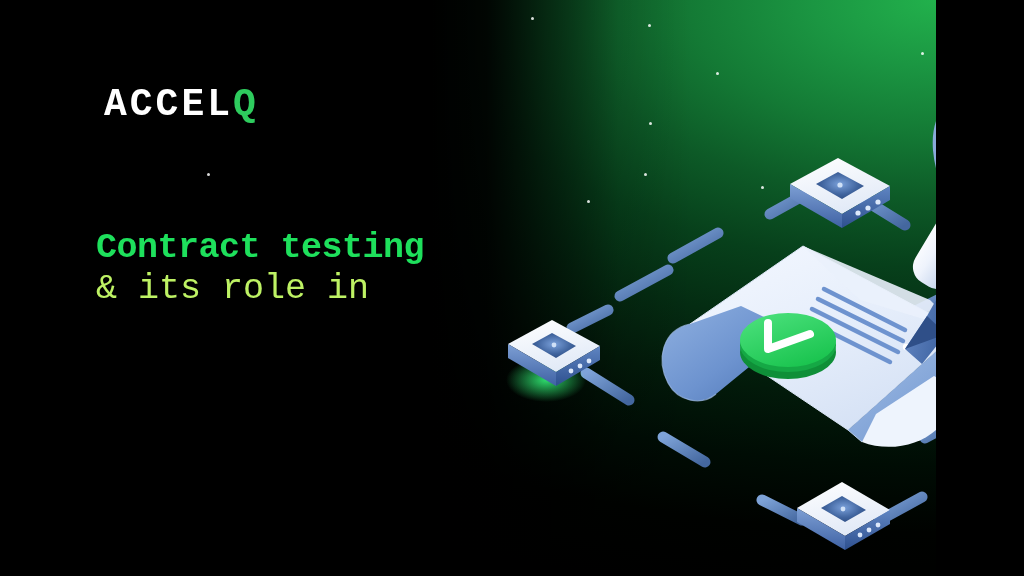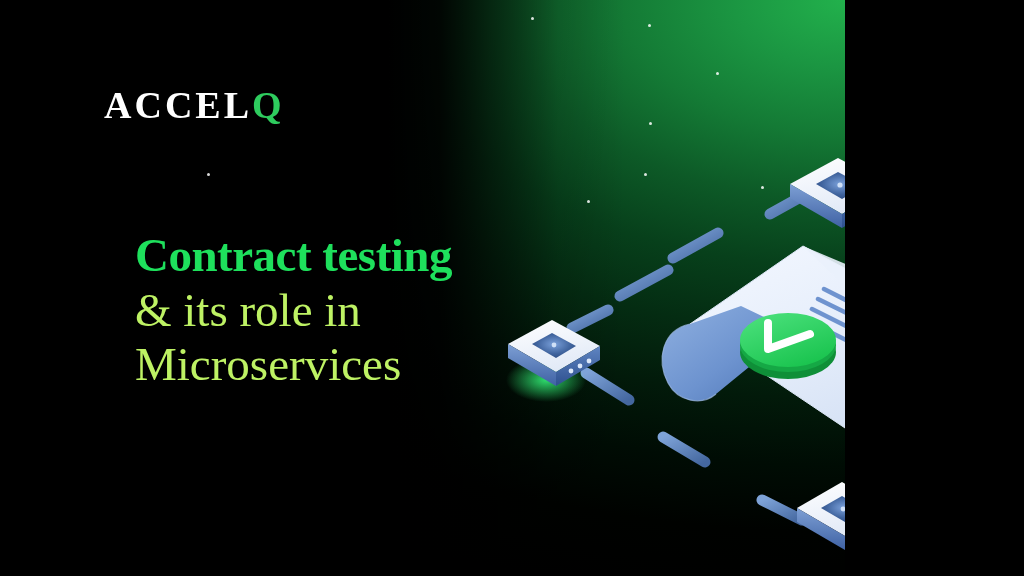--- a/index.html
+++ b/index.html
@@ -1,23 +1,23 @@
 <!DOCTYPE html>
 <html><head>
 <meta charset="utf-8">
 <style>
   * { margin:0; padding:0; box-sizing:border-box; }
   html,body{ background:#000; }
 
   .canvas{
     position:relative;
-    width:845px; height:576px;
+    width:936px; height:576px;
     background:#000000;
     overflow:hidden;
-    font-family:Liberation Serif, serif;
+    font-family:Liberation Mono, monospace;
   }
 
   
   .bg-glow{
     position:absolute; inset:0;
     background:
       radial-gradient(120% 105% at 100% 0%,
         #22b14c 0%,
         #1b9642 11%,
         #147a35 22%,
@@ -57,24 +57,23 @@
     white-space:nowrap;
   }
   .logo .q{ color:#2ecc5e; }
 
   .headline{
     position:absolute;
     left:96px; top:228px;
     width:470px;
   }
   .headline .line{
-    font-size:47px;
+    font-size:35px;
     line-height:1.16;
     white-space:nowrap;
-    margin-left:39px;
   }
   .headline .l1{
     color:#1ee05c;
     font-weight:700;
     letter-spacing:-0.5px;
   }
   .headline .l2, .headline .l3{
     color:#bef264;
     font-weight:400;
     letter-spacing:0px;
@@ -309,16 +308,15 @@
     </g>
   </svg>
 
   <div class="logo">
     <span>ACCEL</span><span class="q">Q</span>
   </div>
 
   <div class="headline">
     <div class="line l1">Contract testing</div>
     <div class="line l2">&amp; its role in</div>
-    <div class="line l3">Microservices</div>
   </div>
 
 </div>
 
 </body></html>

